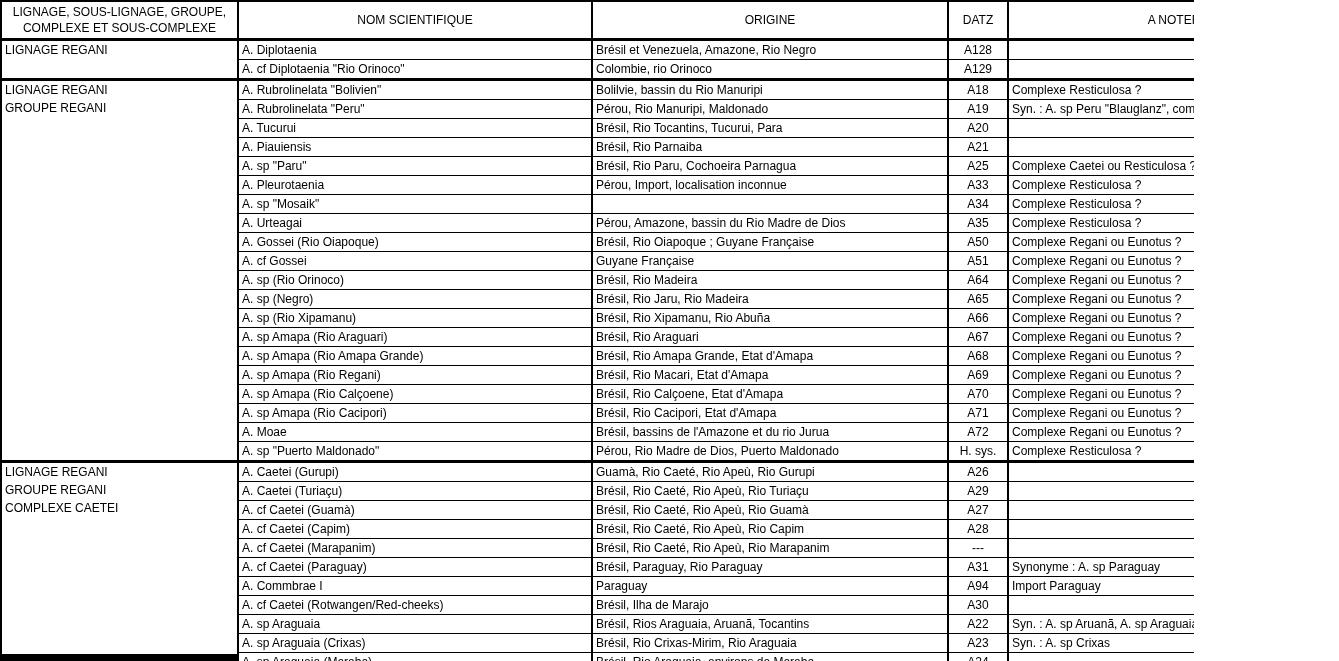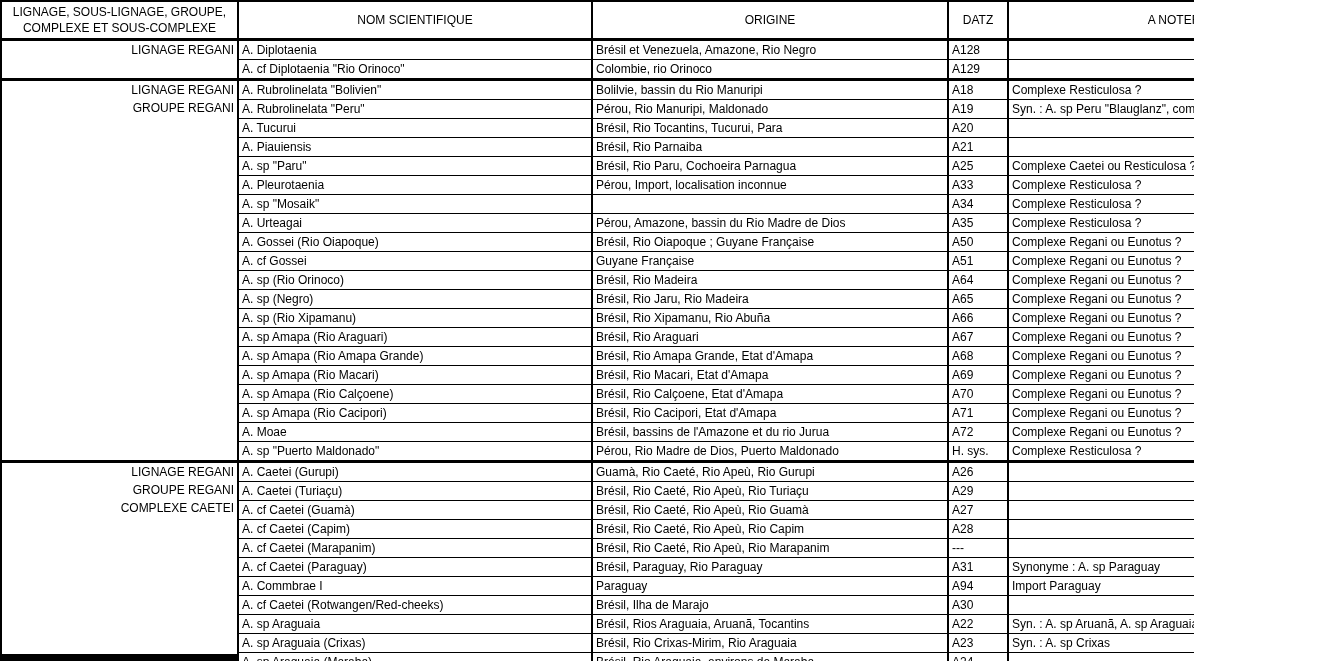--- a/index.html
+++ b/index.html
@@ -30,23 +30,23 @@
   thead th {
     height: 36px;
     font-weight: normal;
     text-align: center;
     vertical-align: middle;
     border-bottom: 3px solid #000;
     line-height: 16px;
   }
   tbody td { height: 18px; line-height: 17px; vertical-align: middle; }
   tr.section-start td { border-top: 3px solid #000; }
-  td.group-cell { text-align: right; vertical-align: top; padding: 0; }
+  td.group-cell { text-align: left; vertical-align: top; padding: 0; }
   td.group-cell div { height: 18px; line-height: 18px; }
-  td.center { text-align: left; padding: 0 1px; }
+  td.center { text-align: center; padding: 0 1px; }
   .bottom-bar {
     position: absolute;
     left: 0; bottom: 0;
     width: 237px; height: 7px;
     background: #000;
   }
 </style>
 </head>
 <body>
 
@@ -175,21 +175,21 @@
           <td class="center">A67</td>
           <td>Complexe Regani ou Eunotus ?</td>
         </tr>
         <tr>
           <td>A. sp Amapa (Rio Amapa Grande)</td>
           <td>Brésil, Rio Amapa Grande, Etat d'Amapa</td>
           <td class="center">A68</td>
           <td>Complexe Regani ou Eunotus ?</td>
         </tr>
         <tr>
-          <td>A. sp Amapa (Rio Macari)</td>
+          <td>A. sp Amapa (Rio Regani)</td>
           <td>Brésil, Rio Macari, Etat d'Amapa</td>
           <td class="center">A69</td>
           <td>Complexe Regani ou Eunotus ?</td>
         </tr>
         <tr>
           <td>A. sp Amapa (Rio Calçoene)</td>
           <td>Brésil, Rio Calçoene, Etat d'Amapa</td>
           <td class="center">A70</td>
           <td>Complexe Regani ou Eunotus ?</td>
         </tr>

